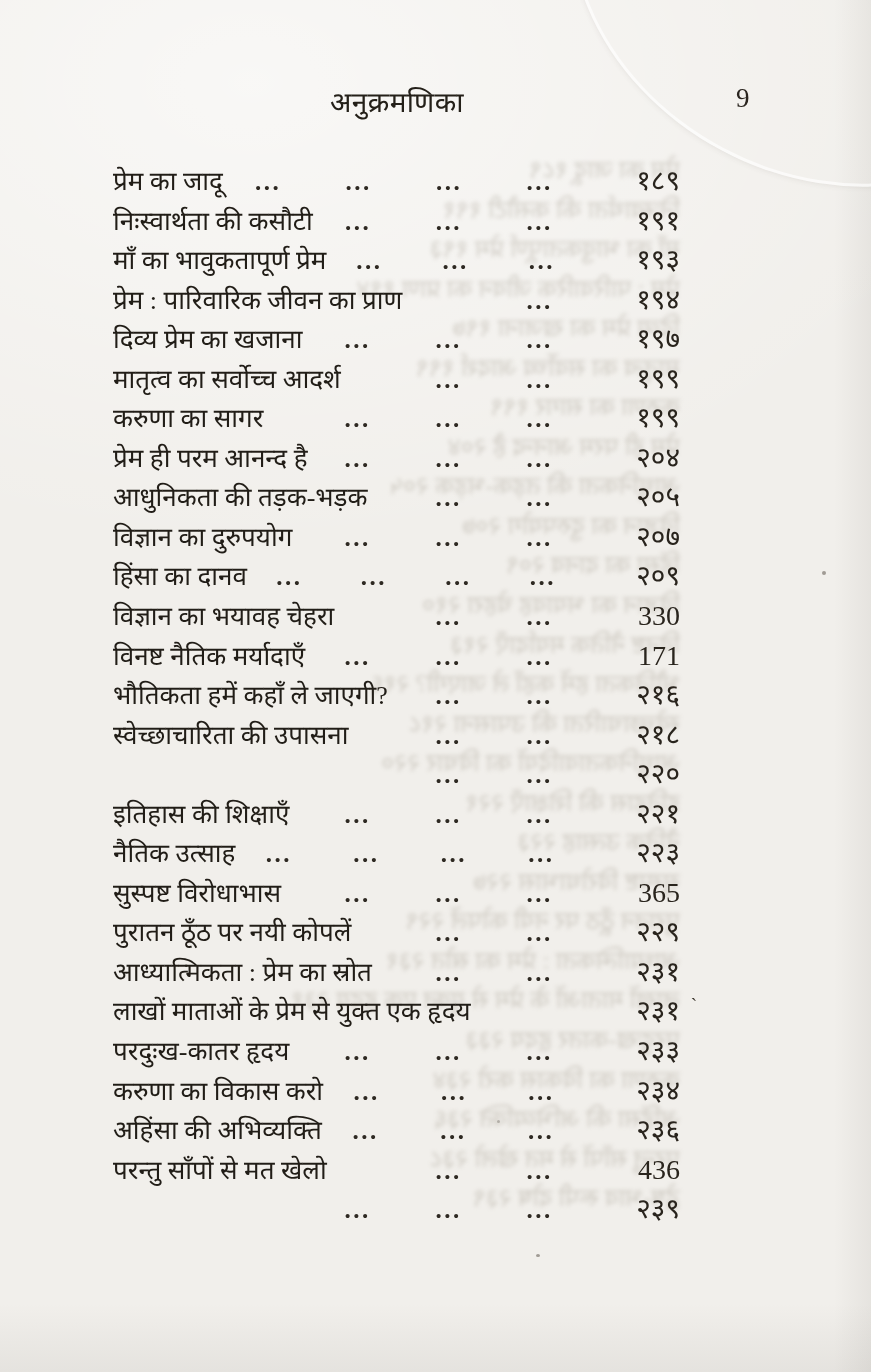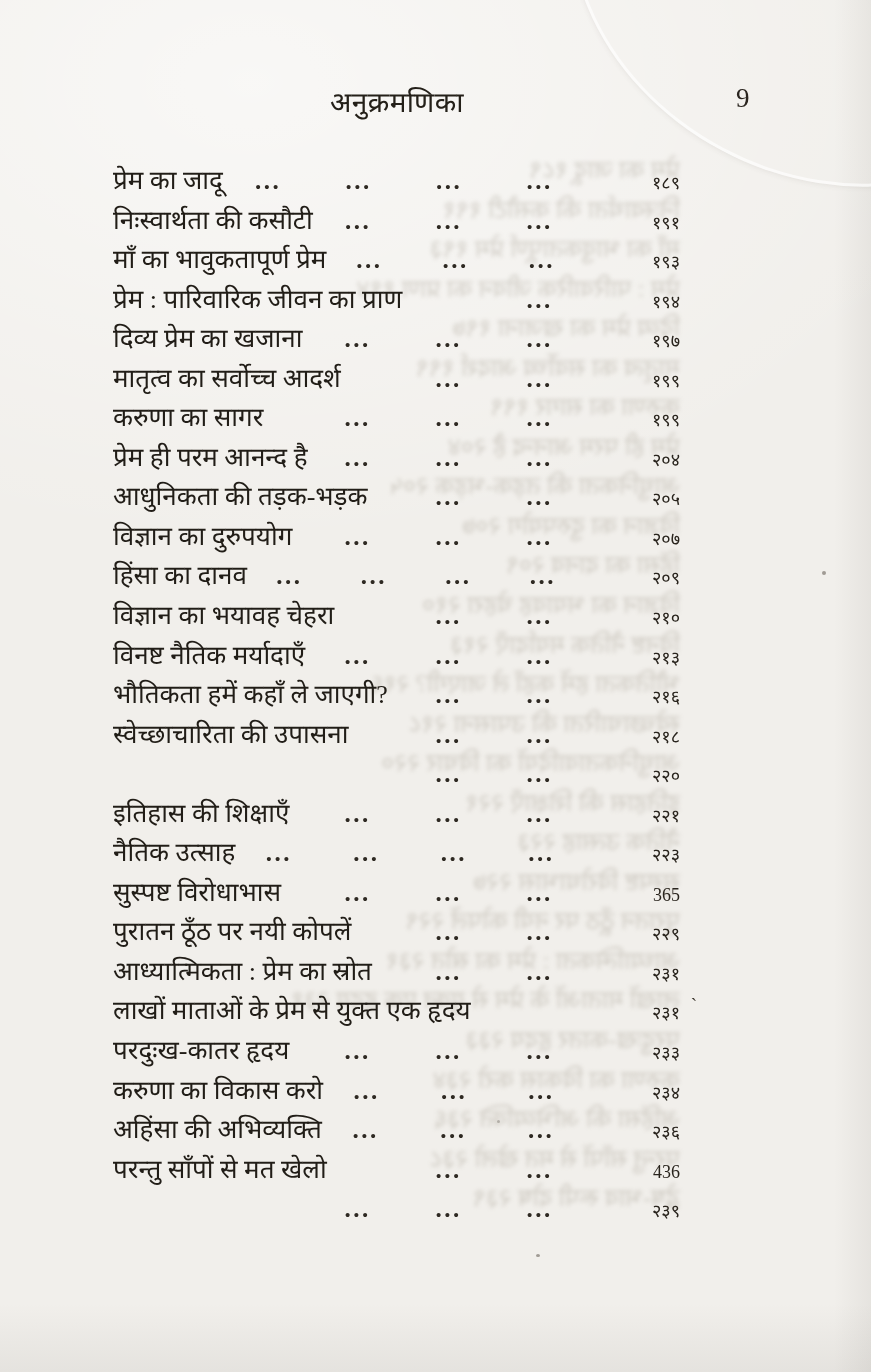--- a/index.html
+++ b/index.html
@@ -53,21 +53,21 @@
     height:39.55px; line-height:39.55px;
     font-size:26px; white-space:nowrap;
   }
   .t{flex:0 0 auto; color:#211d17;}
   .leader{flex:1 1 auto; min-width:0; display:flex; justify-content:flex-end; overflow:hidden;}
   .dots{
     flex:0 1 91px; min-width:24px;
     text-align:center; overflow:hidden;
     letter-spacing:2.5px; font-size:25px; font-weight:bold; color:#2e2922;
   }
-  .p{flex:0 0 95px; text-align:right; font-size:18px; color:#29241d;}
+  .p{flex:0 0 95px; text-align:right; font-size:28px; color:#29241d;}
   .stray{
     position:absolute; right:-17px; top:4px;
     font-size:19px; color:#3a342c; line-height:1;
   }
   .speck{position:absolute; background:#5d564c; border-radius:50%; opacity:.55;}
   .speck.s1{left:822px; top:571px; width:4px; height:4px;}
   .speck.s2{left:536px; top:1254px; width:4px; height:3px;}
   .speck.s3{left:497px; top:1120px; width:3px; height:3px; opacity:.35;}
 </style>
 </head>
@@ -208,30 +208,30 @@
           <span class="dots">...</span>
         </span>
       <span class="p">२०९</span>
     </div>
       <div class="row">
       <span class="t">विज्ञान का भयावह चेहरा</span>
       <span class="leader">
           <span class="dots">...</span>
           <span class="dots">...</span>
         </span>
-      <span class="p">२१०</span>
+      <span class="p">330</span>
     </div>
       <div class="row">
       <span class="t">विनष्ट नैतिक मर्यादाएँ</span>
       <span class="leader">
           <span class="dots">...</span>
           <span class="dots">...</span>
           <span class="dots">...</span>
         </span>
-      <span class="p">२१३</span>
+      <span class="p">171</span>
     </div>
       <div class="row">
       <span class="t">भौतिकता हमें कहाँ ले जाएगी?</span>
       <span class="leader">
           <span class="dots">...</span>
           <span class="dots">...</span>
         </span>
       <span class="p">२१६</span>
     </div>
       <div class="row">

